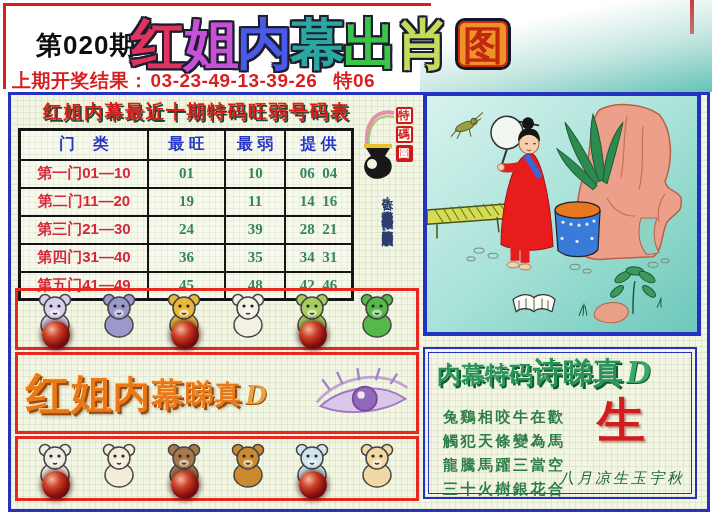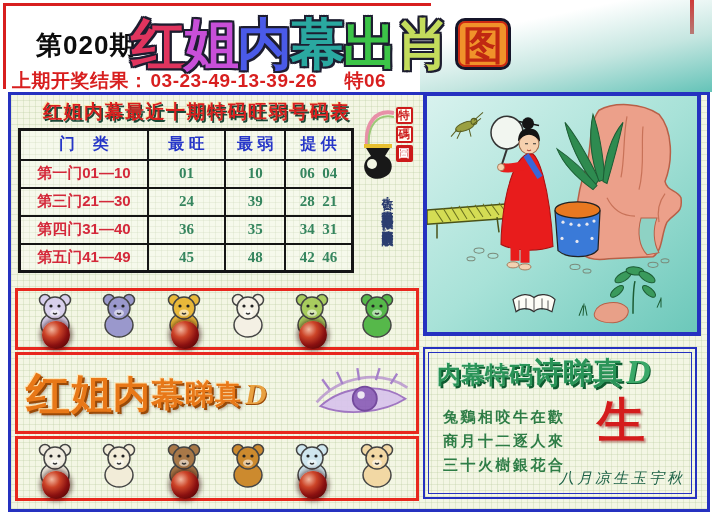--- a/index.html
+++ b/index.html
@@ -25,21 +25,21 @@
                 0 -2px 0 #1d1d30, 0 2px 0 #1d1d30, -2px 0 0 #1d1d30, 2px 0 0 #1d1d30;
   }
   .tchar-boxed {
     font-size:40px; background:var(--seal-orange,#f0922a); border:3px solid #15152a; border-radius:10px;
     padding:4px 5px 2px; margin-left:5px; text-shadow:none; box-shadow:inset 0 0 0 2px #cc2812;
   }
   .results {
     position:absolute; left:12px; top:68px; font-size:19px; font-weight:bold;
     color:var(--accent-red,#d81f1f); border-bottom:3px solid var(--accent-red,#d81f1f); padding-bottom:2px; letter-spacing:.5px;
   }
-  .results .nums { margin-left:2px;text-align:right; } .results .spec { margin-left:27px; }
+  .results .nums { margin-left:2px;text-align:right; } .results .spec { margin-left:16px; }
   
   .frame {
     position:absolute; left:8px; top:92px; width:702px; height:420px;
     border:3px solid var(--frame-blue,#2531c0);
     background-color:var(--cream,#f3f6e4);
     background-image:
       repeating-linear-gradient(0deg, rgba(178,198,150,.28) 0 1px, transparent 1px 6px),
       repeating-linear-gradient(90deg, rgba(178,198,150,.28) 0 1px, transparent 1px 6px);
   }
   .tbl-title {
@@ -146,20 +146,26 @@
             <th style="width: 64px;">最 弱</th>
             <th style="width: 72px;">提 供</th>
           </tr>
         </thead>
       <tbody id="hot-body">
           <tr>
             <td class="cat">第一门01—10</td>
             <td class="val">01</td>
             <td class="val">10</td>
             <td class="val">06  04</td>
+          </tr>
+          <tr>
+            <td class="cat">第二门11—20</td>
+            <td class="val">19</td>
+            <td class="val">11</td>
+            <td class="val">14  16</td>
           </tr>
           <tr>
             <td class="cat">第三门21—30</td>
             <td class="val">24</td>
             <td class="val">39</td>
             <td class="val">28  21</td>
           </tr>
           <tr>
             <td class="cat">第四门31—40</td>
             <td class="val">36</td>
@@ -435,21 +441,22 @@
             <span class="pchar" style="font-size: 24px;">幕</span>
             <span class="pchar" style="font-size: 24px;">特</span>
             <span class="pchar" style="font-size: 24px;">码</span>
             <span class="pchar" style="font-size: 30px;">诗</span>
             <span class="pchar" style="font-size: 30px;">睇</span>
             <span class="pchar" style="font-size: 30px;">真</span>
             <span class="script-d">D</span>
           </div>
         <div class="poem-lines" id="poem-lines">
             <div>兔鷄相咬牛在歡</div>
-            <div>商月十二逐人來</div>
+            <div>觸犯天條變為馬</div>
+            <div>龍騰馬躍三當空</div>
             <div>三十火樹銀花合</div>
           </div>
         <div class="big-char">生</div>
         <div class="poem-bottom" id="poem-bottom">
             <div>八月凉生玉宇秋</div>
           </div>
       </div>
     </div>
 
   </div>

